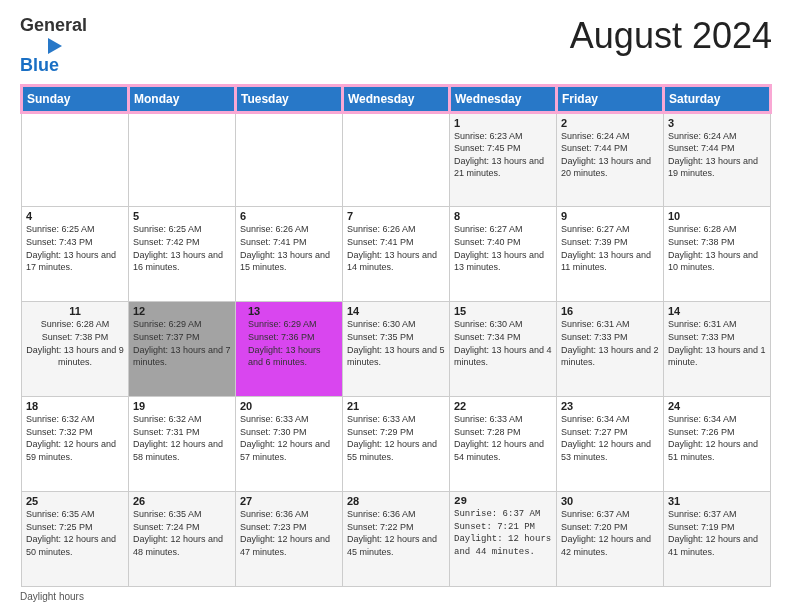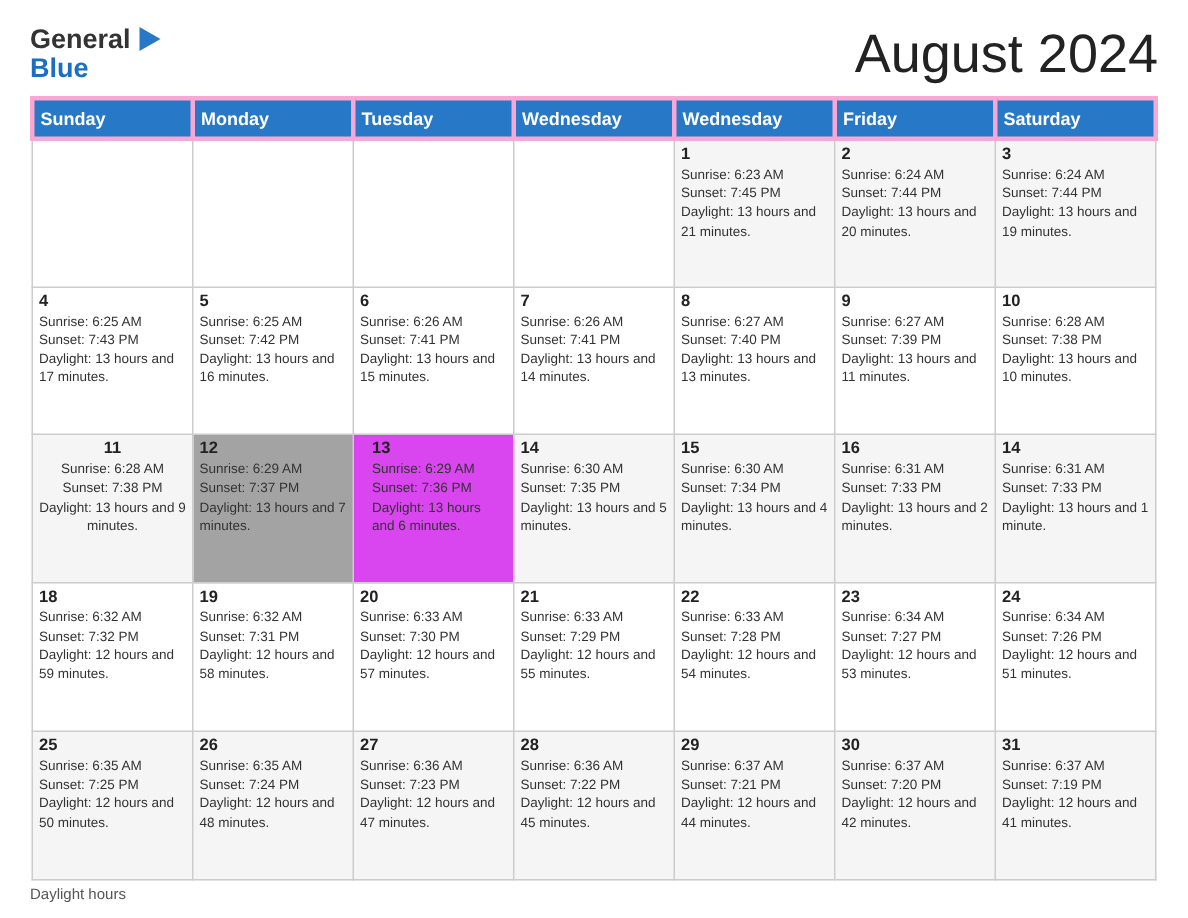--- a/index.html
+++ b/index.html
@@ -102,21 +102,21 @@
       text-align: left;
     }
   </style>
 </head>
 <body>
 
 <div class="page">
   <div class="header">
     <div class="logo">
       <div>
-        <div style="display:flex;align-items:center;">
+        <div style="display:flex;align-items:center;flex-direction:column;">
           <span class="logo-text logo-general">General</span>
           <svg class="logo-icon" viewBox="0 0 22 22">
             <polygon points="4,18 18,10 4,2" fill="#2878c8"></polygon>
           </svg>
         </div>
         <div class="logo-text logo-blue" style="margin-top:-2px;">Blue</div>
       </div>
     </div>
     <div class="title-block">
       <div class="month-title">August 2024</div>
@@ -310,21 +310,21 @@
             <div class="day-info" style="white-space: pre-line;">Sunrise: 6:36 AM
 Sunset: 7:23 PM
 Daylight: 12 hours and 47 minutes.</div>
           </td>
           <td style="background: rgb(245, 245, 245);">
             <span class="day-num">28</span>
             <div class="day-info" style="white-space: pre-line;">Sunrise: 6:36 AM
 Sunset: 7:22 PM
 Daylight: 12 hours and 45 minutes.</div>
           </td>
-          <td style="background: rgb(245, 245, 245);">
+          <td style="background: rgb(245, 245, 245); font-family: Liberation Mono, monospace;">
             <span class="day-num">29</span>
             <div class="day-info" style="white-space: pre-line;">Sunrise: 6:37 AM
 Sunset: 7:21 PM
 Daylight: 12 hours and 44 minutes.</div>
           </td>
           <td style="background: rgb(245, 245, 245);">
             <span class="day-num">30</span>
             <div class="day-info" style="white-space: pre-line;">Sunrise: 6:37 AM
 Sunset: 7:20 PM
 Daylight: 12 hours and 42 minutes.</div>

